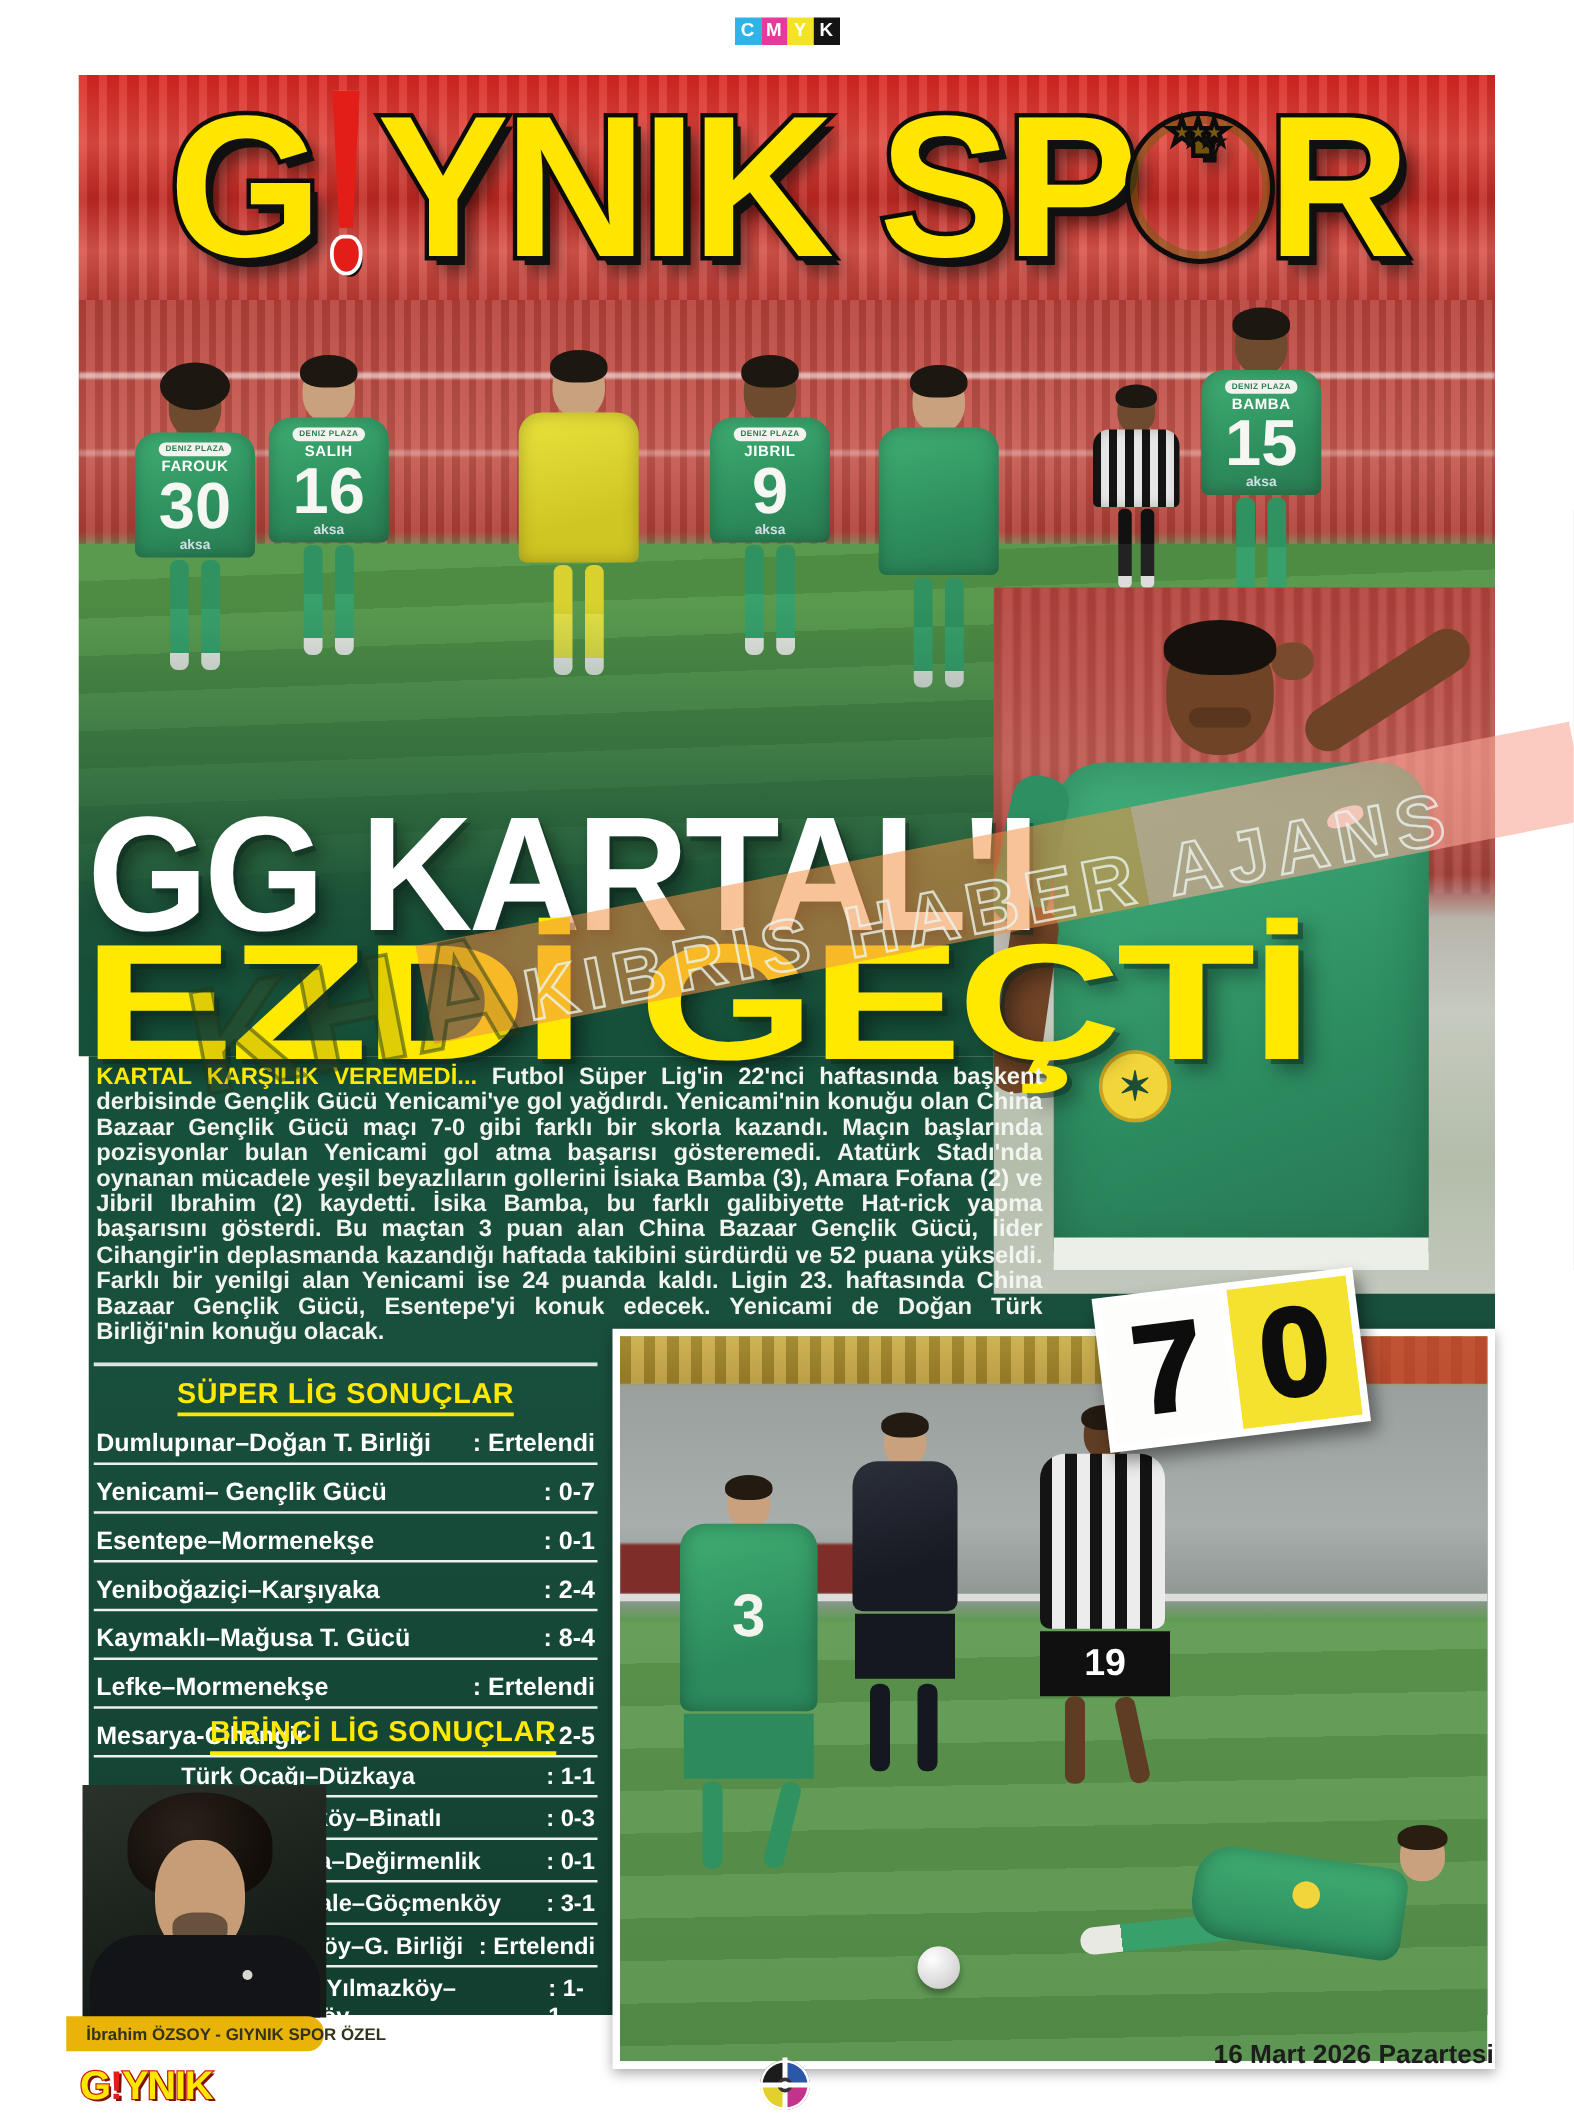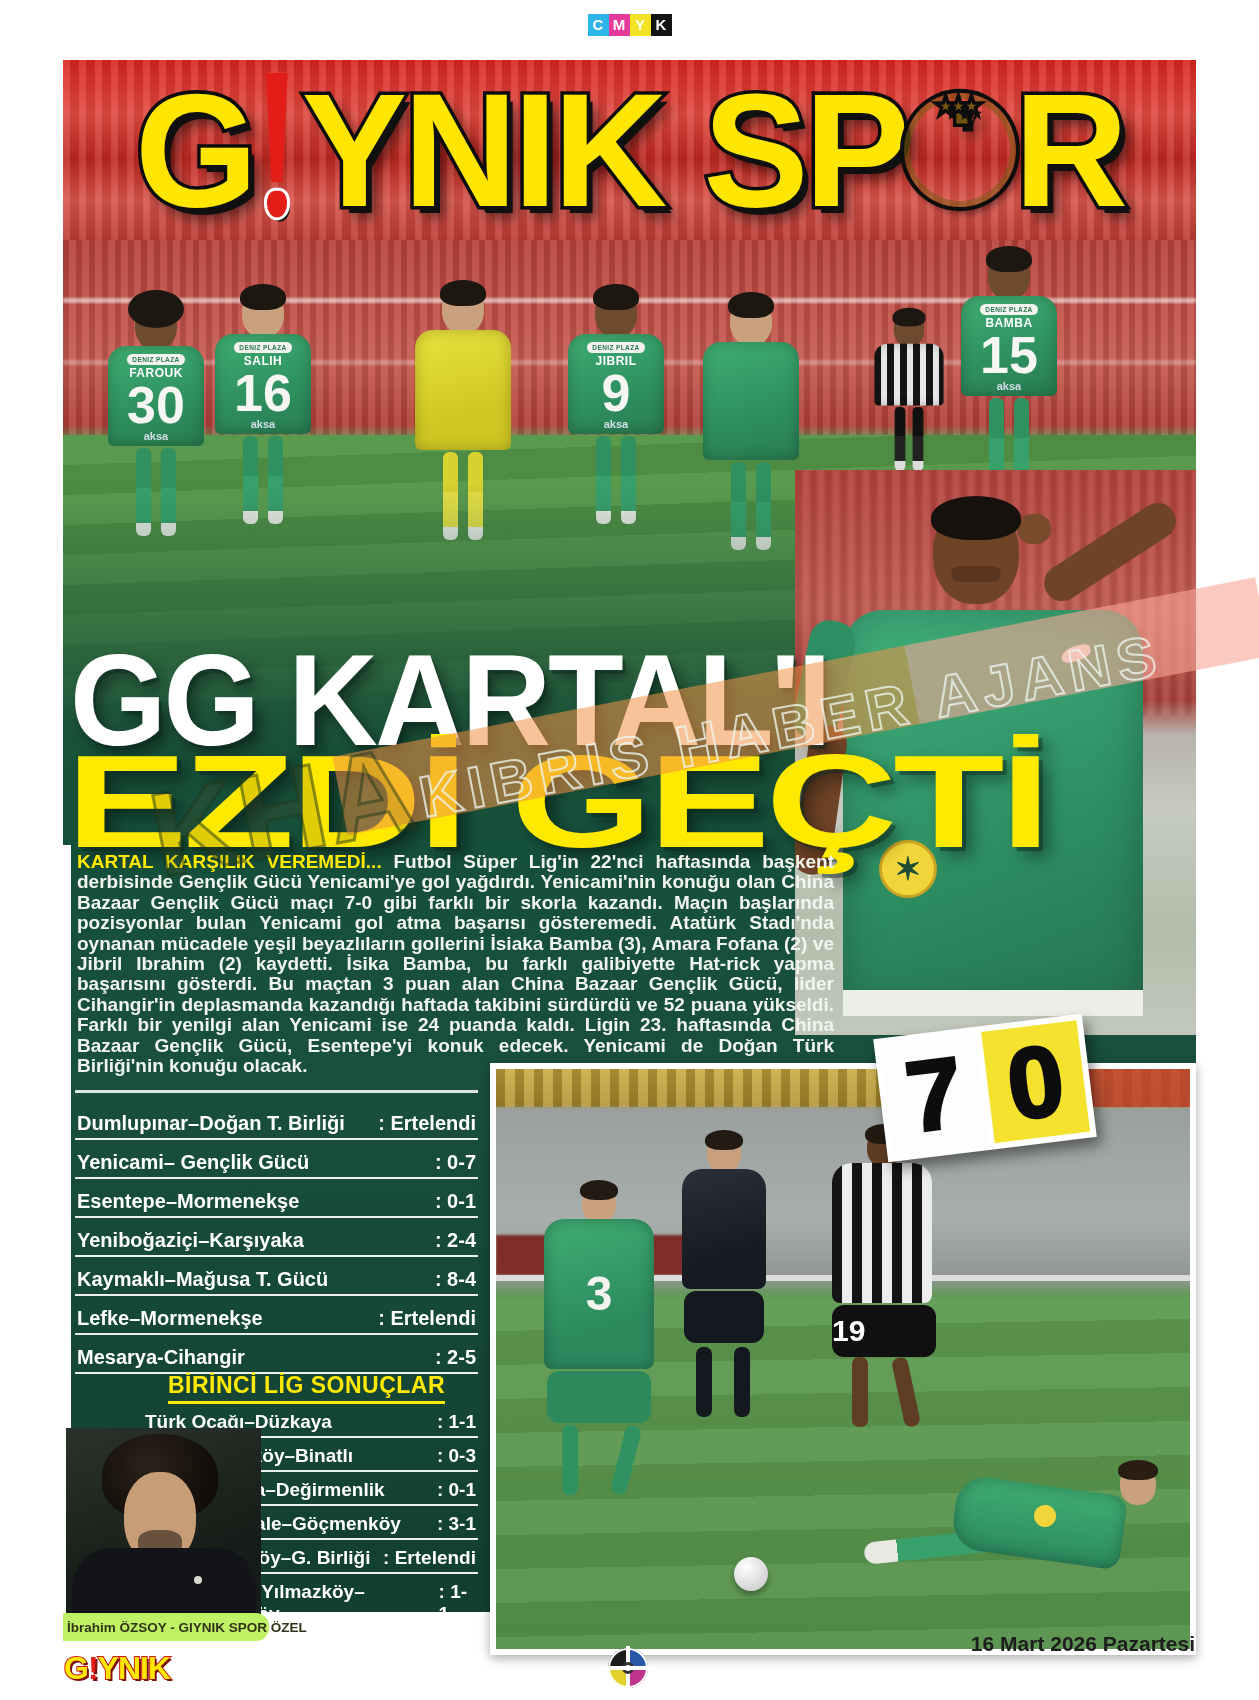--- a/index.html
+++ b/index.html
@@ -175,42 +175,42 @@
     background:radial-gradient(circle at 35% 30%,#fff,#cfcfcf 80%);box-shadow:0 4px 6px rgba(0,0,0,.35);}
   .fig{position:absolute;}
   .fig .fhead{width:34px;height:38px;border-radius:46%;background:#caa17e;margin:0 auto;position:relative;}
   .fig .fhead:before{content:"";position:absolute;left:-2px;top:-5px;width:38px;height:20px;border-radius:50% 50% 40% 40%;background:#231a12;}
   .fig .fhead.dark{background:#5f3d24;}
   .fig .ftorso{width:110px;height:150px;margin-top:-4px;border-radius:20px 20px 8px 8px;position:relative;text-align:center;}
   .fig .green{background:linear-gradient(165deg,#3fae73,#2c8a5d 70%);box-shadow:inset 0 0 16px rgba(0,0,0,.3);}
   .fig .refkit{background:linear-gradient(165deg,#2b2f3a,#171a22 70%);}
   .fig .stripes{background:repeating-linear-gradient(90deg,#141414 0 10px,#ececec 10px 20px);}
   .fig .fnum{font:700 48px/150px "Liberation Sans",sans-serif;color:#f4f4ef;}
-  .fig .fshorts{width:104px;height:52px;margin:2px auto 0;border-radius:12px;text-align:left;}
+  .fig .fshorts{width:104px;height:52px;margin:2px auto 0;border-radius:0;text-align:center;}
   .fig .fleg{position:absolute;width:16px;height:70px;border-radius:7px;background:#2f9260;}
   .slider{position:absolute;left:388px;top:388px;width:300px;height:150px;}
   .slider .storso{position:absolute;left:70px;top:28px;width:170px;height:74px;border-radius:30px 16px 16px 30px;
     background:linear-gradient(180deg,#3fae73,#2c8a5d);transform:rotate(8deg);box-shadow:inset 0 0 16px rgba(0,0,0,.3);}
   .slider .shead{position:absolute;left:236px;top:8px;width:36px;height:40px;border-radius:46%;background:#caa17e;}
   .slider .shead:before{content:"";position:absolute;left:-2px;top:-5px;width:40px;height:20px;border-radius:50% 50% 40% 40%;background:#2a1d12;}
   .slider .sleg{position:absolute;left:-20px;top:78px;width:150px;height:22px;border-radius:11px;
     background:linear-gradient(90deg,#e9e9e4 0 22%,#37a06b 22%);transform:rotate(-6deg);}
   .slider .sbadge{position:absolute;left:150px;top:48px;width:22px;height:22px;border-radius:50%;background:#f2d53b;transform:rotate(8deg);}
 
   
   .ozsoy{position:absolute;left:66px;top:1428px;width:195px;height:186px;z-index:4;overflow:hidden;
     background:linear-gradient(160deg,#2a332b,#161c17 70%);}
   .ozsoy .hair{position:absolute;left:36px;top:6px;width:116px;height:86px;border-radius:48% 48% 42% 42%;
     background:radial-gradient(circle at 40% 35%,#2a211a,#120d09 75%);}
   .ozsoy .face{position:absolute;left:58px;top:44px;width:72px;height:92px;border-radius:46%;background:#c79d78;}
   .ozsoy .face:before{content:"";position:absolute;left:14px;top:58px;width:44px;height:26px;border-radius:40%;background:rgba(25,18,12,.55);}
   .ozsoy .jacket{position:absolute;left:6px;top:120px;width:184px;height:70px;border-radius:40px 40px 0 0;background:#131417;}
   .ozsoy .pin{position:absolute;left:128px;top:148px;width:8px;height:8px;border-radius:50%;background:#d8d8d0;}
-  .caption{position:absolute;left:63px;top:1613px;width:206px;height:28px;z-index:5;background:#bef264;
-    border-radius:0 13px 13px 0;display:flex;align-items:center;padding-left:4px;
+  .caption{position:absolute;left:53px;top:1613px;width:206px;height:28px;z-index:5;background:#eab308;
+    border-radius:0 13px 13px 0;display:flex;align-items:center;padding-left:16px;
     font:800 13.5px "Liberation Sans",sans-serif;color:#33331a;white-space:nowrap;}
   .footer-logo{position:absolute;left:64px;top:1650px;z-index:5;font:800 32px "Liberation Sans",sans-serif;
     color:#ffe600;-webkit-text-stroke:2px #cf1d14;paint-order:stroke fill;letter-spacing:-1px;
     text-shadow:2px 2px 0 #7e100b;}
   .footer-logo .fx{color:#e31d18;-webkit-text-stroke:1px #fff;}
 </style>
 </head>
 <body>
 
 <div id="page">
@@ -359,20 +359,21 @@
   <div class="kha">KHA</div>
 
   <div class="article"><span class="lead">KARTAL KARŞILIK VEREMEDİ...</span><span> Futbol Süper Lig'in 22'nci haftasında başkent derbisinde Gençlik Gücü Yenicami'ye gol yağdırdı. Yenicami'nin konuğu olan China Bazaar Gençlik Gücü maçı 7-0 gibi farklı bir skorla kazandı. Maçın başlarında pozisyonlar bulan Yenicami gol atma başarısı gösteremedi. Atatürk Stadı'nda oynanan mücadele yeşil beyazlıların gollerini İsiaka Bamba (3), Amara Fofana (2) ve Jibril Ibrahim (2) kaydetti. İsika Bamba, bu farklı galibiyette Hat-rick yapma başarısını gösterdi. Bu maçtan 3 puan alan  China Bazaar Gençlik Gücü, lider Cihangir'in deplasmanda kazandığı haftada takibini sürdürdü ve 52 puana yükseldi. Farklı bir yenilgi alan Yenicami ise 24 puanda kaldı. Ligin 23. haftasında China Bazaar Gençlik Gücü, Esentepe'yi konuk edecek. Yenicami de Doğan Türk Birliği'nin konuğu olacak.</span></div>
 
   <div class="score">
     <div class="tile home">7</div>
     <div class="tile away">0</div>
   </div>
 
   <div class="tbl super">
+    <div class="hd-wrap"><span class="hd">SÜPER LİG SONUÇLAR</span></div>
     <div class="row">
       <span>Dumlupınar–Doğan T. Birliği</span>
         <span>: Ertelendi</span>
       </div>
     <div class="row">
       <span>Yenicami– Gençlik Gücü</span>
         <span>: 0-7</span>
       </div>
     <div class="row">
       <span>Esentepe–Mormenekşe</span>

